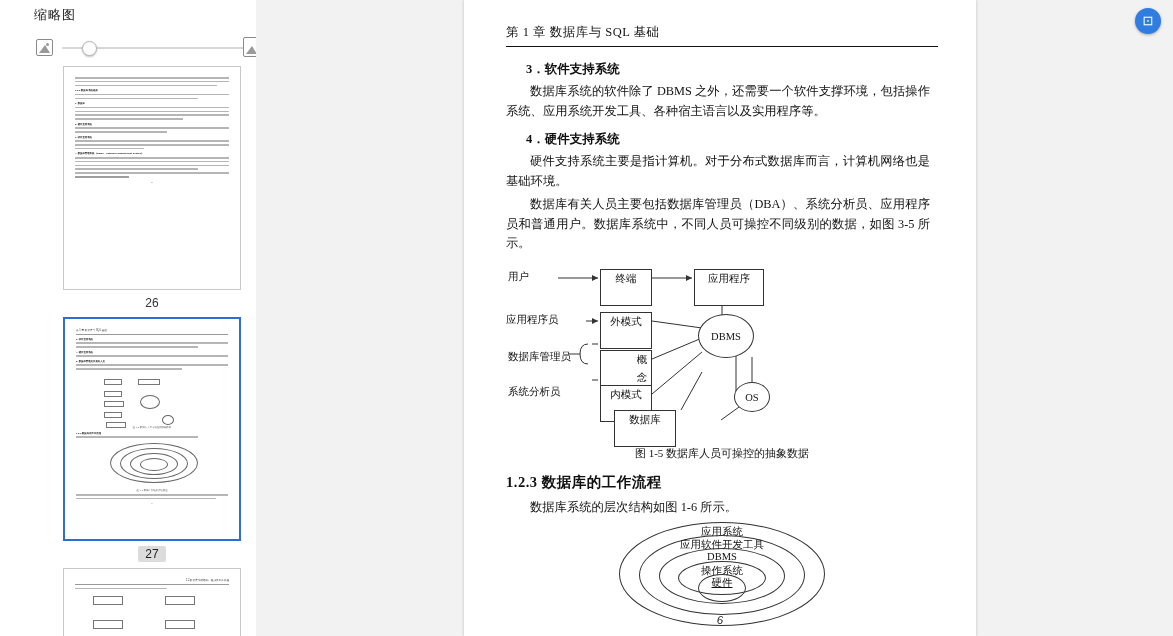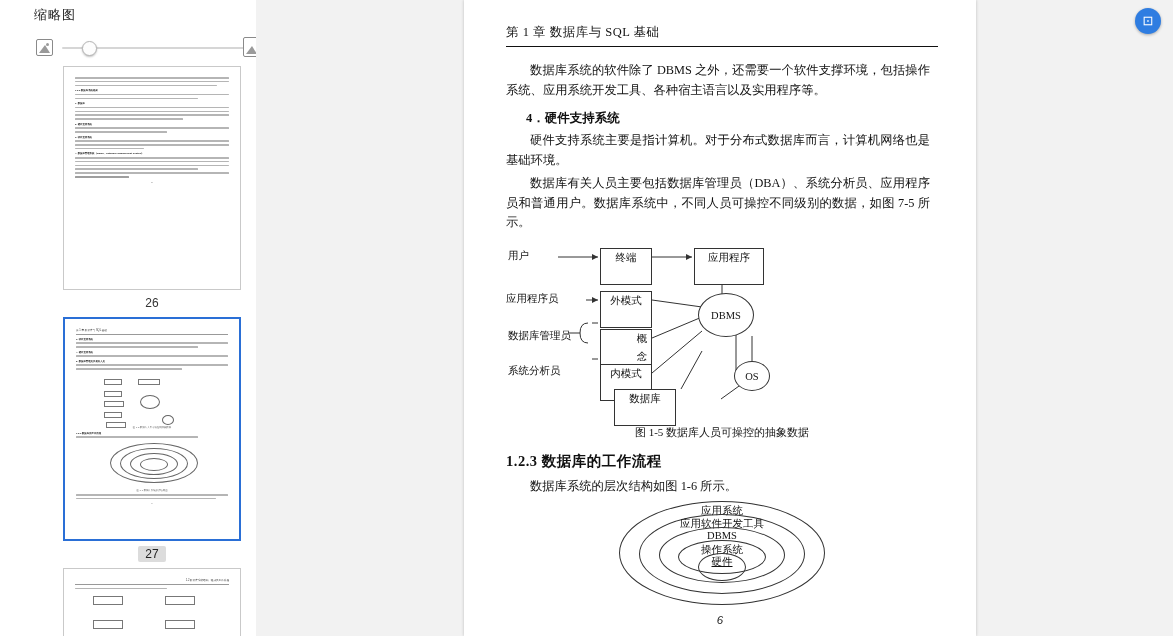--- a/index.html
+++ b/index.html
@@ -480,26 +480,27 @@
 
   <div id="viewer">
 
     <div id="float-btn">⊡</div>
 
     <div id="doc-page">
       <div id="doc-inner">
 
         <div id="running-head">第 1 章   数据库与 SQL 基础</div>
 
+        <div class="h3">3．软件支持系统</div>
         <p class="para">数据库系统的软件除了 DBMS 之外，还需要一个软件支撑环境，包括操作系统、应用系统开发工具、各种宿主语言以及实用程序等。</p>
 
         <div class="h3">4．硬件支持系统</div>
         <p class="para">硬件支持系统主要是指计算机。对于分布式数据库而言，计算机网络也是基础环境。</p>
 
-        <p class="para">数据库有关人员主要包括数据库管理员（DBA）、系统分析员、应用程序员和普通用户。数据库系统中，不同人员可操控不同级别的数据，如图 7-5 所示。</p>
+        <p class="para">数据库有关人员主要包括数据库管理员（DBA）、系统分析员、应用程序员和普通用户。数据库系统中，不同人员可操控不同级别的数据，如图 3-5 所示。</p>
 
         <div id="fig15">
           <svg width="432" height="170">
             <line x1="52" y1="16" x2="92" y2="16" stroke="#333" stroke-width="1"></line>
             <polygon points="92,16 86,13 86,19" fill="#333"></polygon>
             <line x1="146" y1="16" x2="186" y2="16" stroke="#333" stroke-width="1"></line>
             <polygon points="186,16 180,13 180,19" fill="#333"></polygon>
             <line x1="80" y1="59" x2="92" y2="59" stroke="#333" stroke-width="1"></line>
             <polygon points="92,59 86,56 86,62" fill="#333"></polygon>
             <line x1="146" y1="59" x2="196" y2="66" stroke="#333" stroke-width="1"></line>

